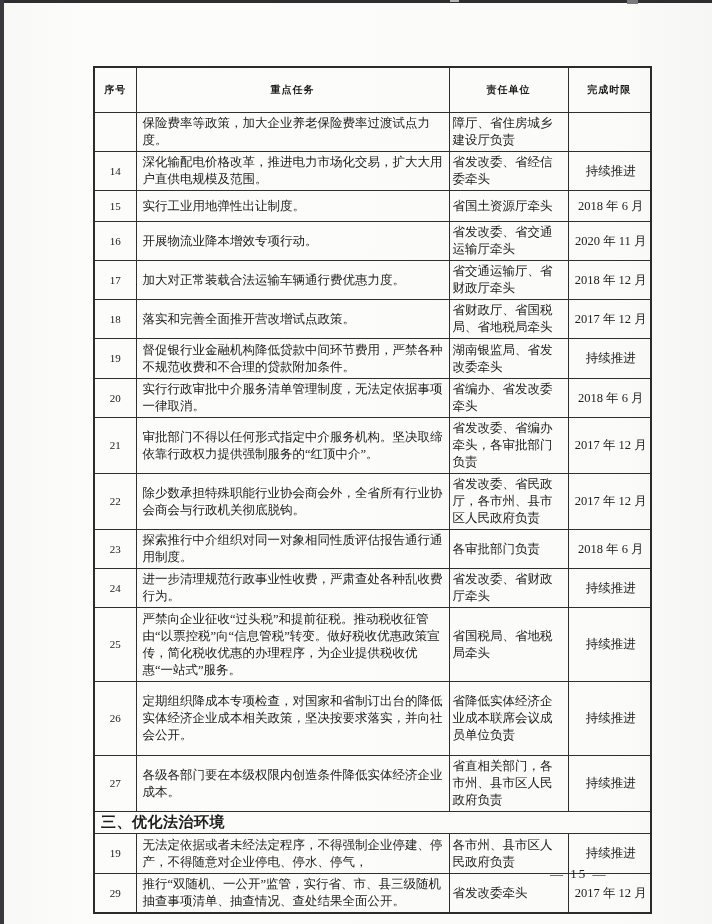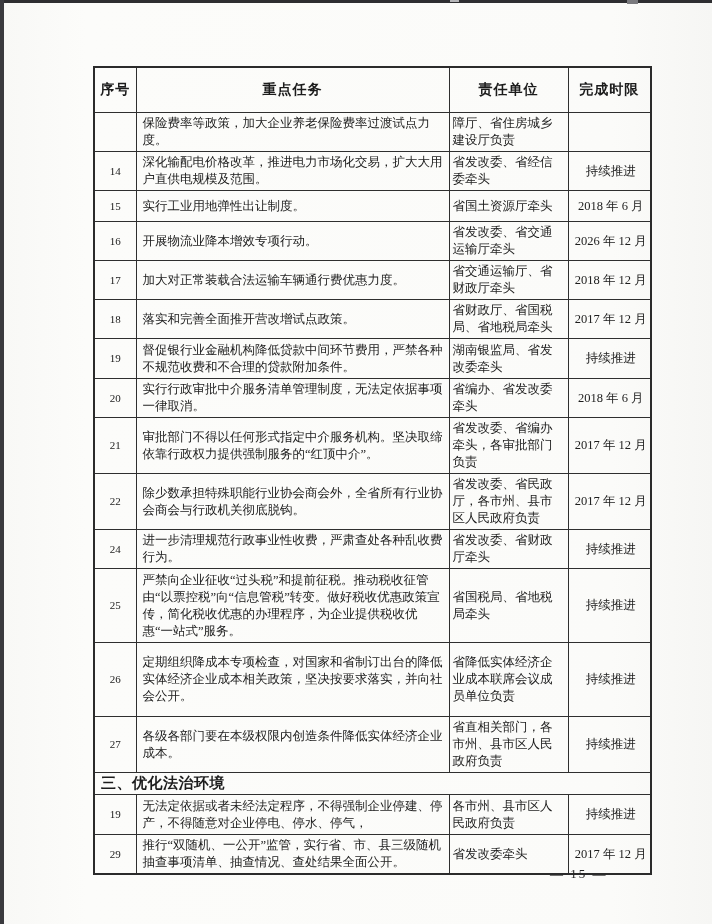--- a/index.html
+++ b/index.html
@@ -14,21 +14,21 @@
   .mark-a { position:absolute; left:627px; top:0; width:11px; height:4px; background:#7a7a7e; }
   .mark-b { position:absolute; left:450px; top:0; width:9px; height:2px; background:#b5b5b8; }
 
   table.tasks {
     position:absolute; left:93px; top:66px; width:557px;
     border-collapse:collapse; table-layout:fixed;
     border:2px solid #2b2b2b;
   }
   .tasks th, .tasks td { border:1px solid #2f2f2f; vertical-align:middle; }
   .tasks th {
-    font-size:14px; font-weight:bold; text-align:center;
+    font-size:10px; font-weight:bold; text-align:center;
     padding:2px; letter-spacing:1px; height:40px;
   }
   .tasks td { font-size:12.5px; line-height:17px; }
   td.c-num  { text-align:center; font-size:11px; padding:2px 1px; }
   td.c-task { padding:2px 4px 2px 6px; text-align:left; }
   td.c-unit { padding:2px 3px; text-align:left; }
   td.c-dead { padding:2px 2px 2px 5px; text-align:center; }
   td.c-section { font-weight:bold; font-size:15px; padding:2px 6px; letter-spacing:0.5px; }
 
   .page-number {
@@ -77,21 +77,21 @@
         <tr style="height: 31px;">
           <td class="c-num">15</td>
           <td class="c-task">实行工业用地弹性出让制度。</td>
           <td class="c-unit">省国土资源厅牵头</td>
           <td class="c-dead">2018 年 6 月</td>
         </tr>
         <tr style="height: 36px;">
           <td class="c-num">16</td>
           <td class="c-task">开展物流业降本增效专项行动。</td>
           <td class="c-unit">省发改委、省交通运输厅牵头</td>
-          <td class="c-dead">2026 年 12 月</td>
+          <td class="c-dead">2020 年 11 月</td>
         </tr>
         <tr style="height: 37px;">
           <td class="c-num">17</td>
           <td class="c-task">加大对正常装载合法运输车辆通行费优惠力度。</td>
           <td class="c-unit">省交通运输厅、省财政厅牵头</td>
           <td class="c-dead">2018 年 12 月</td>
         </tr>
         <tr style="height: 36px;">
           <td class="c-num">18</td>
           <td class="c-task">落实和完善全面推开营改增试点政策。</td>
@@ -114,20 +114,26 @@
           <td class="c-num">21</td>
           <td class="c-task">审批部门不得以任何形式指定中介服务机构。坚决取缔依靠行政权力提供强制服务的“红顶中介”。</td>
           <td class="c-unit">省发改委、省编办牵头，各审批部门负责</td>
           <td class="c-dead">2017 年 12 月</td>
         </tr>
         <tr style="height: 54px;">
           <td class="c-num">22</td>
           <td class="c-task">除少数承担特殊职能行业协会商会外，全省所有行业协会商会与行政机关彻底脱钩。</td>
           <td class="c-unit">省发改委、省民政厅，各市州、县市区人民政府负责</td>
           <td class="c-dead">2017 年 12 月</td>
+        </tr>
+        <tr style="height: 38px;">
+          <td class="c-num">23</td>
+          <td class="c-task">探索推行中介组织对同一对象相同性质评估报告通行通用制度。</td>
+          <td class="c-unit">各审批部门负责</td>
+          <td class="c-dead">2018 年 6 月</td>
         </tr>
         <tr style="height: 38px;">
           <td class="c-num">24</td>
           <td class="c-task">进一步清理规范行政事业性收费，严肃查处各种乱收费行为。</td>
           <td class="c-unit">省发改委、省财政厅牵头</td>
           <td class="c-dead">持续推进</td>
         </tr>
         <tr style="height: 74px;">
           <td class="c-num">25</td>
           <td class="c-task">严禁向企业征收“过头税”和提前征税。推动税收征管由“以票控税”向“信息管税”转变。做好税收优惠政策宣传，简化税收优惠的办理程序，为企业提供税收优惠“一站式”服务。</td>

